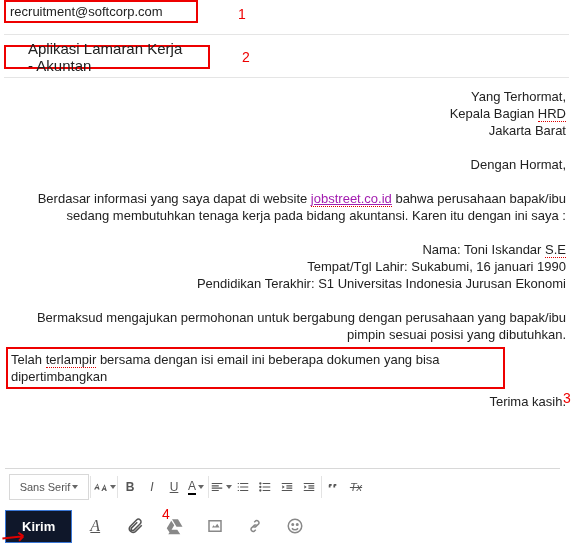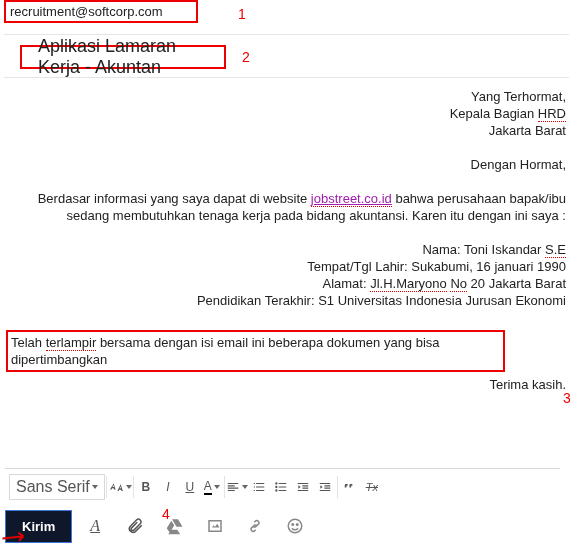--- a/index.html
+++ b/index.html
@@ -1,18 +1,18 @@
 <!DOCTYPE html>
 <html><head>
 <meta charset="utf-8">
 <style>
   * { box-sizing: border-box; margin: 0; padding: 0; }
   html, body { width: 574px; height: 548px; font-family: Arial, Helvetica, sans-serif; background: #fff; color: #222; position: relative; overflow: hidden; }
   .to-field { position: absolute; left: 4px; top: 0; width: 194px; height: 23px; border: 2px solid #e00; padding: 2px 4px; font-size: 13px; display: flex; align-items: center; }
-  .subj-field { position: absolute; left: 20px; top: 45px; width: 206px; height: 24px; border: 2px solid #e00; padding: 2px 16px; font-size: 18px; display: flex; align-items: center; }
+  .subj-field { position: absolute; left: 4px; top: 45px; width: 206px; height: 24px; border: 2px solid #e00; padding: 2px 22px; font-size: 15px; display: flex; align-items: center; }
   .divider { position: absolute; left: 4px; top: 34px; width: 565px; height: 1px; background: #e5e5e5; }
   .divider2 { position: absolute; left: 4px; top: 77px; width: 565px; height: 1px; background: #e5e5e5; }
   .body-area { position: absolute; left: 6px; top: 88px; width: 560px; font-size: 13px; line-height: 17px; }
   .body-area p { margin-bottom: 0; text-align: right; }
   .spelldotted { border-bottom: 1px dotted #d00; }
   .link { color: #a21caf; text-decoration: underline; }
   .spacer { height: 17px; }
   .box3 { border: 2px solid #e00; margin-top: 4px; margin-bottom: 4px; padding: 2px 3px; width: 499px; }
   .label-num { position: absolute; color: #e00; font-size: 14px; font-family: Arial; }
   .toolbar { position: absolute; left: 5px; top: 468px; width: 555px; height: 36px; border-top: 1px solid #d8d8d8; display: flex; align-items: center; padding: 4px 4px; background: #fff; }
@@ -51,32 +51,32 @@
   <p><span>Yang Terhormat,</span></p>
   <p><span>Kepala Bagian </span><span class="spelldotted">HRD</span></p>
   <p><span>Jakarta Barat</span></p>
   <div class="spacer"></div>
   <p><span>Dengan Hormat,</span></p>
   <div class="spacer"></div>
   <p><span>Berdasar informasi yang saya dapat di website </span><span class="link spelldotted">jobstreet.co.id</span><span> bahwa perusahaan bapak/ibu sedang membutuhkan tenaga kerja pada bidang akuntansi. Karen itu dengan ini saya :</span></p>
   <div class="spacer"></div>
   <p><span style="display:inline-block;width:120px;">Nama</span>: <span>Toni Iskandar </span><span class="spelldotted">S.E</span></p>
   <p><span style="display:inline-block;width:120px;">Tempat/Tgl Lahir</span>: <span>Sukabumi, 16 januari 1990</span></p>
-  <p><span style="display:inline-block;width:120px;">Alamat</span>: <span class="spelldotted">Jl.H.Maryono</span><span> </span><span class="spelldotted">No</span><span> 20 Jakarta Barat</span></p>
   <p><span style="display:inline-block;width:120px;">Pendidikan Terakhir</span>: <span>S1 Universitas Indonesia Jurusan Ekonomi</span></p>
   <div class="spacer"></div>
+  <p><span>Bermaksud mengajukan permohonan untuk bergabung dengan perusahaan yang bapak/ibu pimpin sesuai posisi yang dibutuhkan.</span></p>
   <div class="box3">
     <span>Telah </span><span class="spelldotted">terlampir</span><span> bersama dengan isi email ini beberapa dokumen yang bisa dipertimbangkan</span>
   </div>
   <p><span>Terima kasih.</span></p>
 </div>
 <span class="label-num" style="left:563px; top:390px;">3</span>
 
 <div class="toolbar">
-  <div class="tb-btn" style="min-width:80px; border:1px solid #d8d8d8; height:26px; font-size:16px; padding:0 6px;">
+  <div class="tb-btn" style="min-width:80px; border:1px solid #d8d8d8; height:26px; font-size:11px; padding:0 6px;">
     <span>Sans Serif</span>
     <span class="caret"></span>
   </div>
   <span class="tb-sep"></span>
   <div class="tb-btn">
     <svg viewBox="0 0 24 24" width="16" height="16" fill="#555">
         <path d="M3 18h4l1-3h4l1 3h4L12 3 3 18zm6-6l2-5 2 5h-4z" transform="scale(0.6) translate(2,8)"></path>
         <path d="M14 18h2l.6-2h3l.6 2h2L19 8l-5 10zm3.5-4l1-3 1 3h-2z"></path>
       </svg>
     <span class="caret"></span>

